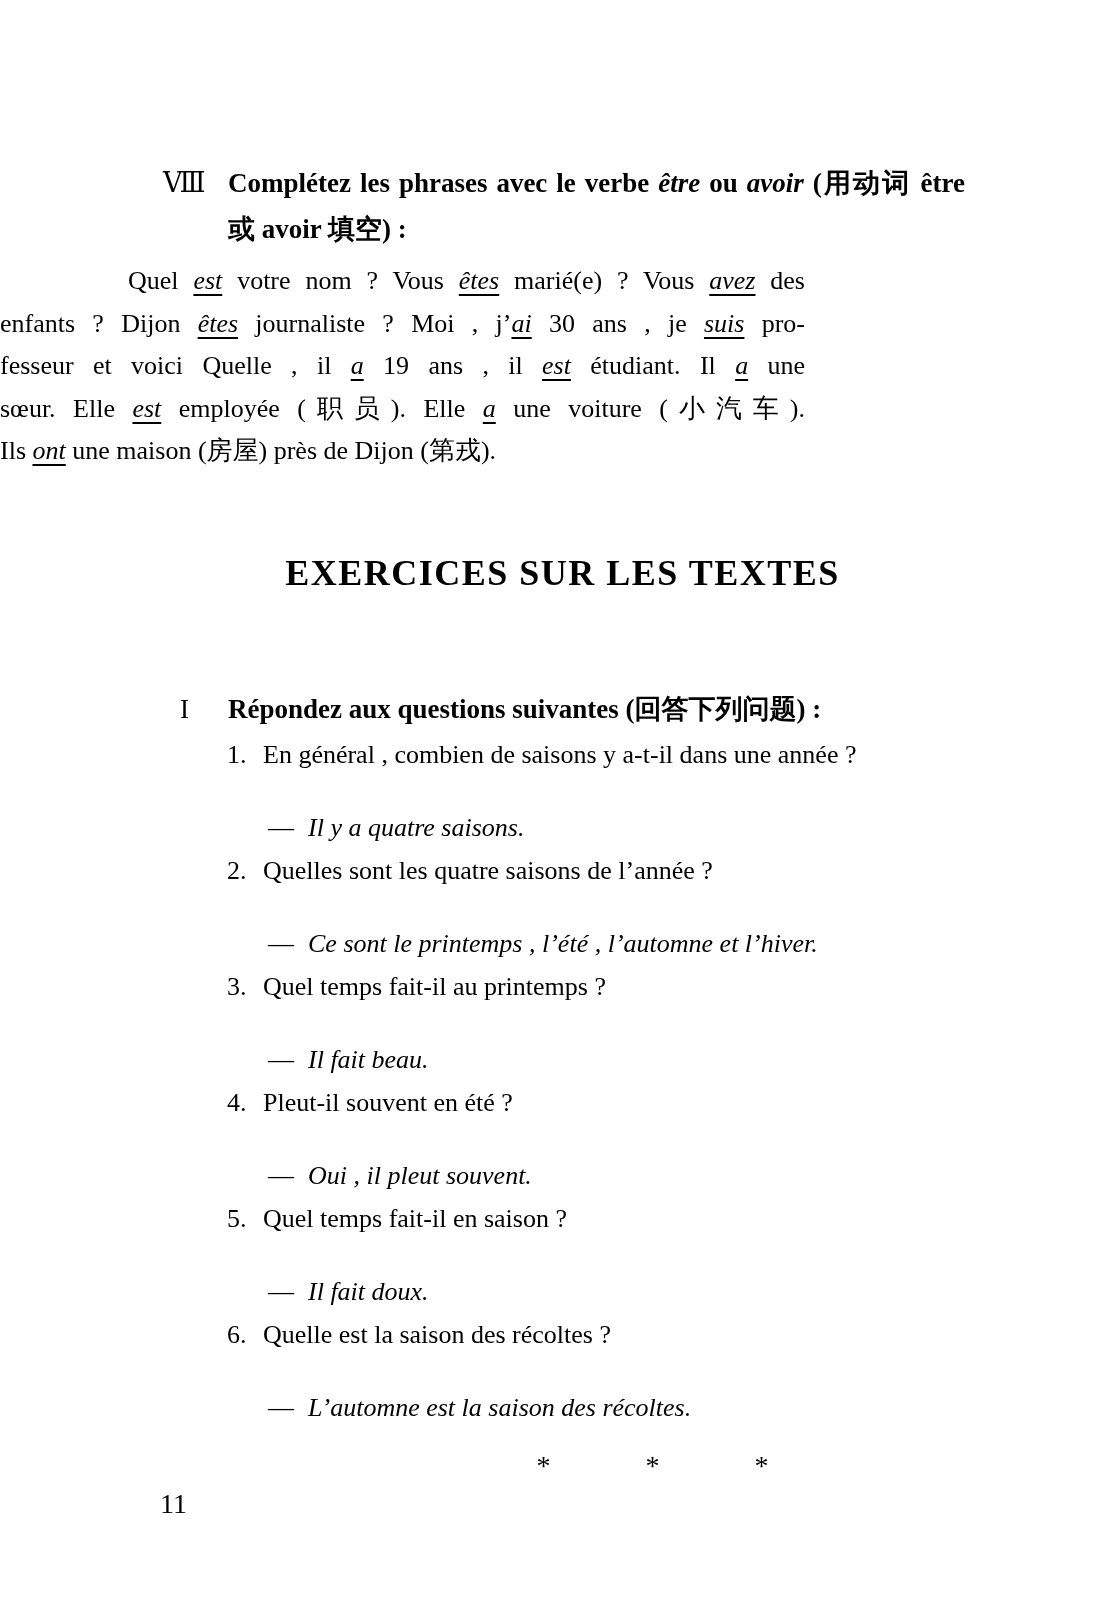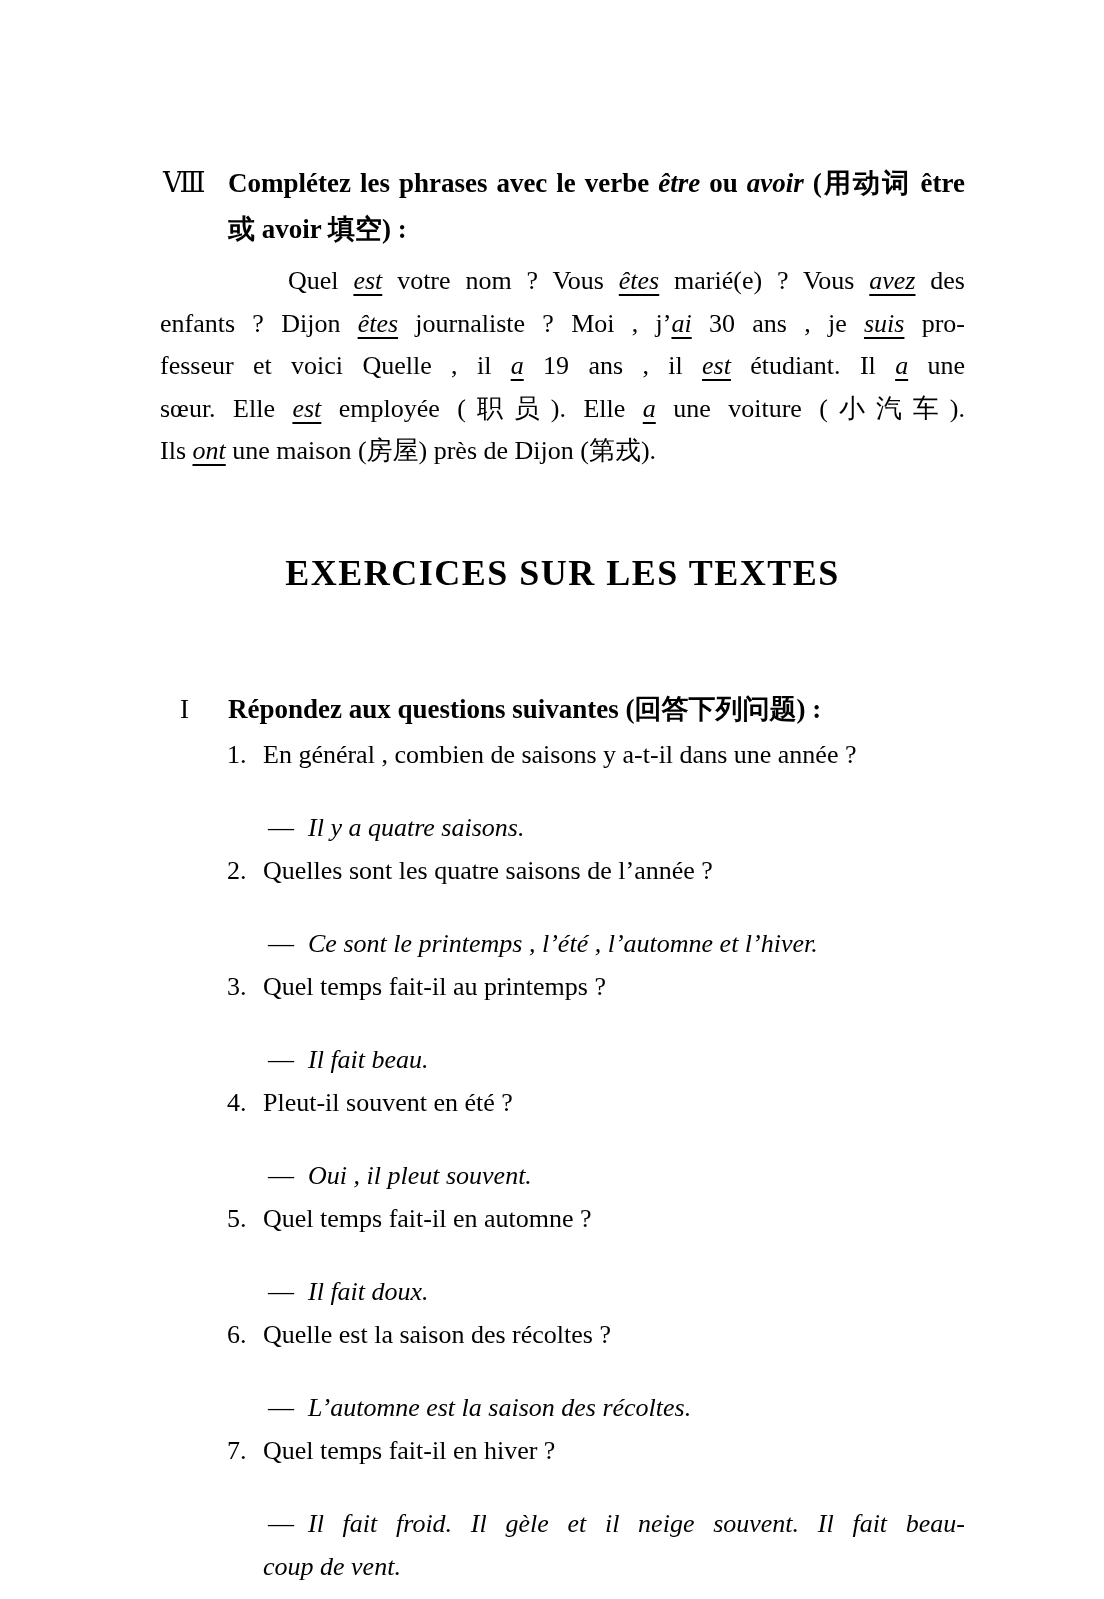--- a/index.html
+++ b/index.html
@@ -38,21 +38,20 @@
   .seg-u {
     font-style: italic;
     text-decoration: underline;
     text-underline-offset: 5px;
     text-decoration-thickness: 1.5px;
   }
   
   .jline { text-align: justify; text-align-last: justify; }
   
   .answer-paragraph {
-    margin-left: 160px;
     width: 805px;
     margin-top: 8px;
     line-height: 42.5px;
   }
   .para-line-indent { margin-left: 128px; }
   
   .section-title {
     margin: 78px 139px 0 160px;
     text-align: center;
     font-size: 36px;
@@ -135,34 +134,29 @@
       <div class="q-line"><span class="q-num">3.</span><span>Quel temps fait-il au printemps ?</span></div>
       <div class="a-line"><span class="a-dash">—</span><span>Il fait beau.</span></div>
     </div>
 
     <div>
       <div class="q-line"><span class="q-num">4.</span><span>Pleut-il souvent en été ?</span></div>
       <div class="a-line"><span class="a-dash">—</span><span>Oui , il pleut souvent.</span></div>
     </div>
 
     <div>
-      <div class="q-line"><span class="q-num">5.</span><span>Quel temps fait-il en automne ?</span></div>
+      <div class="q-line"><span class="q-num">5.</span><span>Quel temps fait-il en saison ?</span></div>
       <div class="a-line"><span class="a-dash">—</span><span>Il fait doux.</span></div>
     </div>
 
     <div>
       <div class="q-line"><span class="q-num">6.</span><span>Quelle est la saison des récoltes ?</span></div>
       <div class="a-line"><span class="a-dash">—</span><span>L’automne est la saison des récoltes.</span></div>
     </div>
 
-    <div>
-      <div class="q-line"><span class="q-num">7.</span><span>Quel temps fait-il en hiver ?</span></div>
-      <div class="a-line a-line-just"><span class="a-dash">—</span><span>Il fait froid. Il gèle et il neige souvent. Il fait beau-</span></div>
-      <div class="a-cont">coup de vent.</div>
-    </div>
 
   </section>
 
   <div class="asterisk-row">
     <span class="asterisk">*</span>
     <span class="asterisk">*</span>
     <span class="asterisk">*</span>
   </div>
 
   <div class="page-number">11</div>

